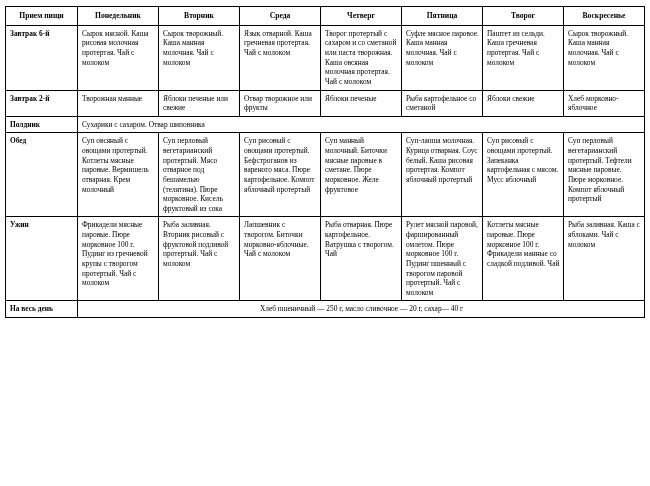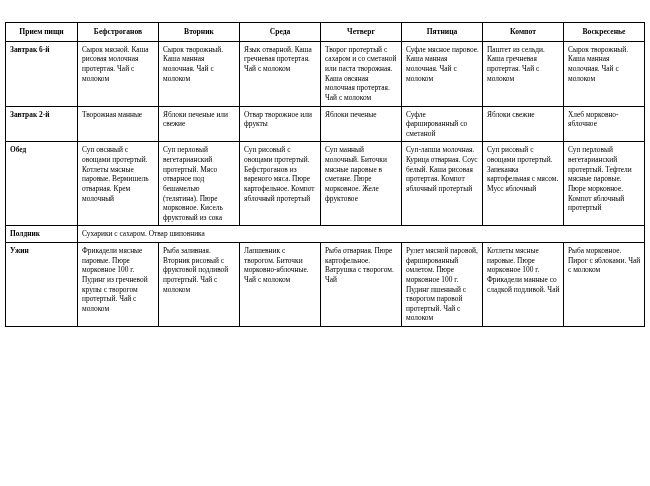--- a/index.html
+++ b/index.html
@@ -12,21 +12,21 @@
     height: 486px;
     font-family: "Liberation Serif", serif;
     color: #000000;
     overflow: hidden;
   }
   .sheet {
     width: 650px;
     height: 486px;
     position: relative;
     box-sizing: border-box;
-    padding: 22px 5px 5px 5px;
+    padding: 6px 5px 5px 5px;
   }
   table.menu {
     border-collapse: collapse;
     width: 640px;
     table-layout: fixed;
   }
   table.menu th, table.menu td {
     border: 1px solid #000000;
     vertical-align: top;
     padding: 3px 3px 3px 4px;
@@ -76,69 +76,73 @@
         <col class="colday">
         <col class="colday">
         <col class="colday">
       <col class="colday">
         <col class="colday">
         <col class="colday">
     </colgroup>
     <thead>
       <tr>
         <th>Прием пищи</th>
-        <th>Бефстроганов</th>
+        <th>Понедельник</th>
         <th>Вторник</th>
         <th>Среда</th>
         <th>Четверг</th>
         <th>Пятница</th>
-        <th>Компот</th>
+        <th>Творог</th>
         <th>Воскресенье</th>
       </tr>
     </thead>
     <tbody>
       <tr>
         <td class="rowhead">Завтрак 6-й</td>
         <td class="cell">Сырок мясной. Каша рисовая молочная протертая. Чай с молоком</td>
         <td class="cell">Сырок творожный. Каша манная молочная. Чай с молоком</td>
         <td class="cell">Язык отварной. Каша гречневая протертая. Чай с молоком</td>
         <td class="cell">Творог протертый с сахаром и со сметаной или паста творожная. Каша овсяная молочная протертая. Чай с молоком</td>
         <td class="cell">Суфле мясное паровое. Каша манная молочная. Чай с молоком</td>
         <td class="cell">Паштет из сельди. Каша гречневая протертая. Чай с молоком</td>
         <td class="cell">Сырок творожный. Каша манная молочная. Чай с молоком</td>
       </tr>
       <tr>
         <td class="rowhead">Завтрак 2-й</td>
         <td class="cell">Творожная манные</td>
         <td class="cell">Яблоки печеные или свежие</td>
         <td class="cell">Отвар творожное или фрукты</td>
         <td class="cell">Яблоки печеные</td>
-        <td class="cell">Суфле фаршированный со сметаной</td>
+        <td class="cell">Рыба картофельное со сметаной</td>
         <td class="cell">Яблоки свежие</td>
         <td class="cell">Хлеб морковно-яблочное</td>
+      </tr>
+      <tr>
+        <td class="rowhead mid">Полдник</td>
+        <td class="wide" colspan="7">Сухарики с сахаром. Отвар шиповника</td>
       </tr>
       <tr>
         <td class="rowhead">Обед</td>
         <td class="cell">Суп овсяный с овощами протертый. Котлеты мясные паровые. Вермишель отварная. Крем молочный</td>
         <td class="cell">Суп перловый вегетарианский протертый. Мясо отварное под бешамелью (телятина). Пюре морковное. Кисель фруктовый из сока</td>
         <td class="cell">Суп рисовый с овощами протертый. Бефстроганов из вареного мяса. Пюре картофельное. Компот яблочный протертый</td>
         <td class="cell">Суп манный молочный. Биточки мясные паровые в сметане. Пюре морковное. Желе фруктовое</td>
         <td class="cell">Суп-лапша молочная. Курица отварная. Соус белый. Каша рисовая протертая. Компот яблочный протертый</td>
         <td class="cell">Суп рисовый с овощами протертый. Запеканка картофельная с мясом. Мусс яблочный</td>
         <td class="cell">Суп перловый вегетарианский протертый. Тефтели мясные паровые. Пюре морковное. Компот яблочный протертый</td>
       </tr>
       <tr>
-        <td class="rowhead mid">Полдник</td>
-        <td class="wide" colspan="7">Сухарики с сахаром. Отвар шиповника</td>
-      </tr>
-      <tr>
         <td class="rowhead">Ужин</td>
         <td class="cell">Фрикадели мясные паровые. Пюре морковное 100 г. Пудинг из гречневой крупы с творогом протертый. Чай с молоком</td>
         <td class="cell">Рыба заливная. Вторник рисовый с фруктовой подливой протертый. Чай с молоком</td>
         <td class="cell">Лапшевник с творогом. Биточки морковно-яблочные. Чай с молоком</td>
         <td class="cell">Рыба отварная. Пюре картофельное. Ватрушка с творогом. Чай</td>
         <td class="cell">Рулет мясной паровой, фаршированный омлетом. Пюре морковное 100 г. Пудинг пшенный с творогом паровой протертый. Чай с молоком</td>
         <td class="cell">Котлеты мясные паровые. Пюре морковное 100 г. Фрикадели манные со сладкой подливой. Чай</td>
-        <td class="cell">Рыба морковное. Пирог с яблоками. Чай с молоком</td>
+        <td class="cell">Рыба заливная. Каша с яблоками. Чай с молоком</td>
+      </tr>
+      <tr>
+        <td class="rowhead mid">На весь день</td>
+        <td class="wide center" colspan="7">Хлеб пшеничный — 250 г, масло сливочное — 20 г, сахар— 40 г</td>
       </tr>
     </tbody>
   </table>
 </div>
 
 </body></html>

